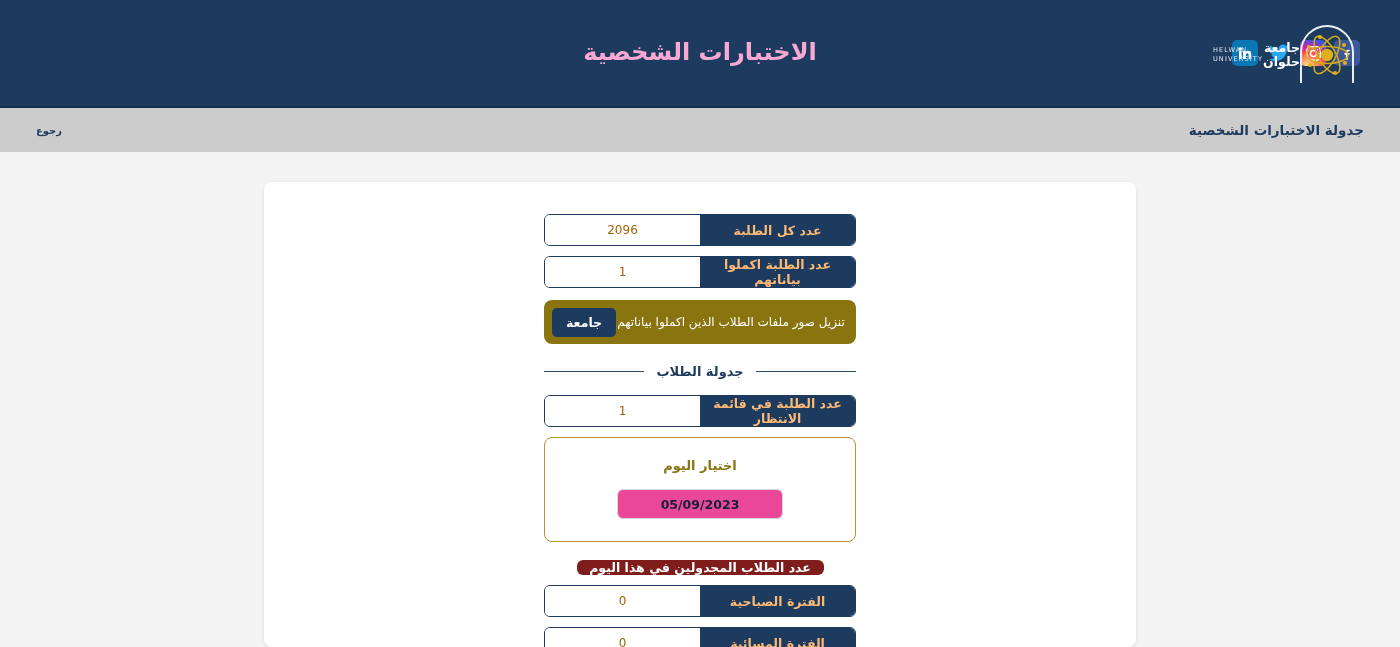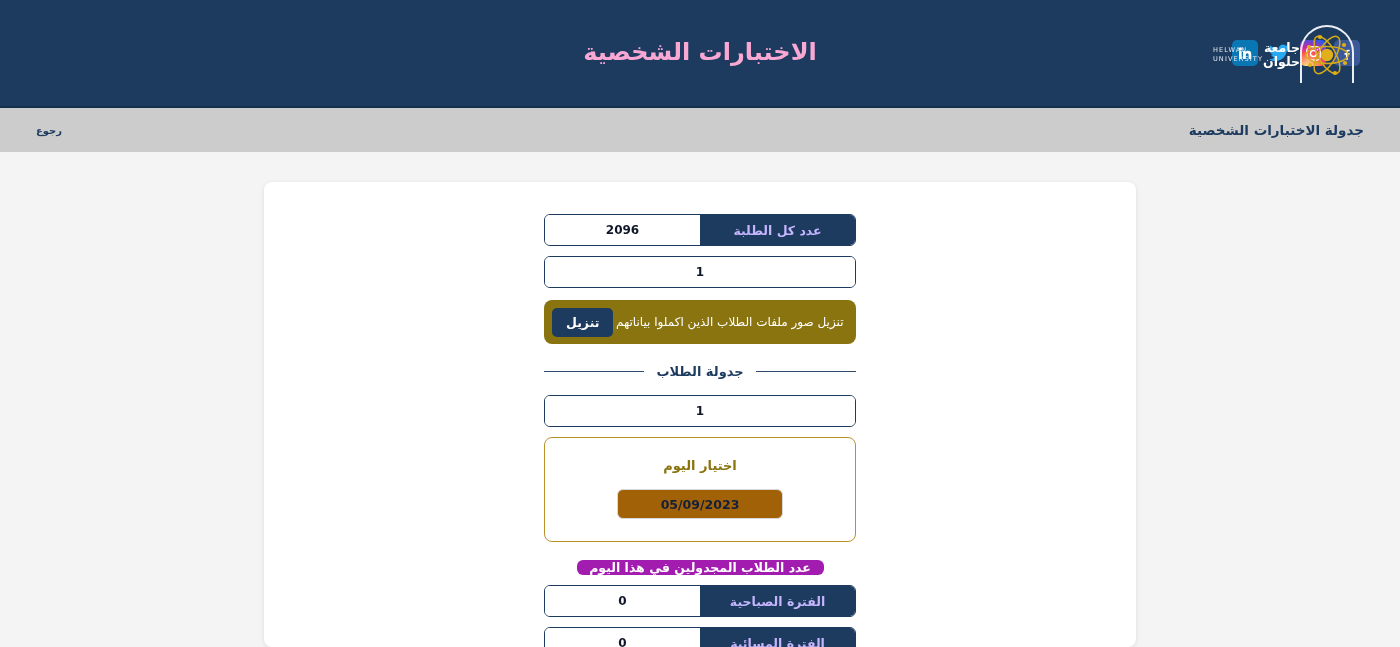--- a/index.html
+++ b/index.html
@@ -145,35 +145,35 @@
     display: flex;
     height: 32px;
     border-radius: 6px;
     overflow: hidden;
     border: 1px solid #1d3a5f;
     background: #ffffff;
   }
   .field-label {
     flex: 0 0 50%;
     background: #1d3a5f;
-    color: #c4b5fd;
+    color: #fdba74;
     font-size: 12.5px;
     font-weight: bold;
     display: flex;
     align-items: center;
     justify-content: center;
     text-align: center;
     padding: 0 4px;
   }
   .field-value {
     flex: 1;
     background: #ffffff;
-    color: #0f172a;
+    color: #a16207;
     font-size: 12px;
-    font-weight: bold;
+    font-weight: normal;
     display: flex;
     align-items: center;
     justify-content: center;
   }
 
   
   .gold-strip {
     display: flex;
     align-items: center;
     justify-content: space-between;
@@ -234,36 +234,36 @@
     color: #8a7410;
     font-size: 13px;
     font-weight: bold;
     margin-bottom: 16px;
   }
   .date-input {
     width: 166px;
     height: 30px;
     border: 1px solid #d9d9d9;
     border-radius: 6px;
-    background: #a16207;
+    background: #ec4899;
     color: #14203a;
     font-size: 12.5px;
     font-weight: bold;
     font-family: inherit;
     text-align: center;
     direction: ltr;
     outline: none;
     cursor: pointer;
   }
 
   
   .gold-header {
     width: 247px;
     height: 28px;
-    background: #a21caf;
+    background: #7f1d1d;
     border-radius: 6px;
     color: #ffffff;
     font-size: 12.5px;
     font-weight: bold;
     display: flex;
     align-items: center;
     justify-content: center;
     margin-top: 18px;
     margin-bottom: 10px;
   }
@@ -333,38 +333,40 @@
   <section class="panel">
 
     <div class="stack">
 
       <div class="field-row">
         <div class="field-label">عدد كل الطلبة</div>
         <div class="field-value">2096</div>
       </div>
 
       <div class="field-row">
+        <div class="field-label">عدد الطلبة اكملوا بياناتهم</div>
         <div class="field-value">1</div>
       </div>
 
       <div class="gold-strip">
         <span class="gold-strip-label">تنزيل صور ملفات الطلاب الذين اكملوا بياناتهم</span>
-        <button class="download-btn">تنزيل</button>
+        <button class="download-btn">جامعة</button>
       </div>
 
     </div>
 
     <div class="section-divider">
       <span class="rule"></span>
       <span class="caption">جدولة الطلاب</span>
       <span class="rule"></span>
     </div>
 
     <div class="stack">
       <div class="field-row">
+        <div class="field-label">عدد الطلبة في قائمة الانتظار</div>
         <div class="field-value">1</div>
       </div>
     </div>
 
     <div class="date-card">
       <div class="date-card-title">اختيار اليوم</div>
       <input class="date-input" type="text" readonly="" value="05/09/2023" style="">
     </div>
 
     <div class="gold-header">عدد الطلاب المجدولين في هذا اليوم</div>

